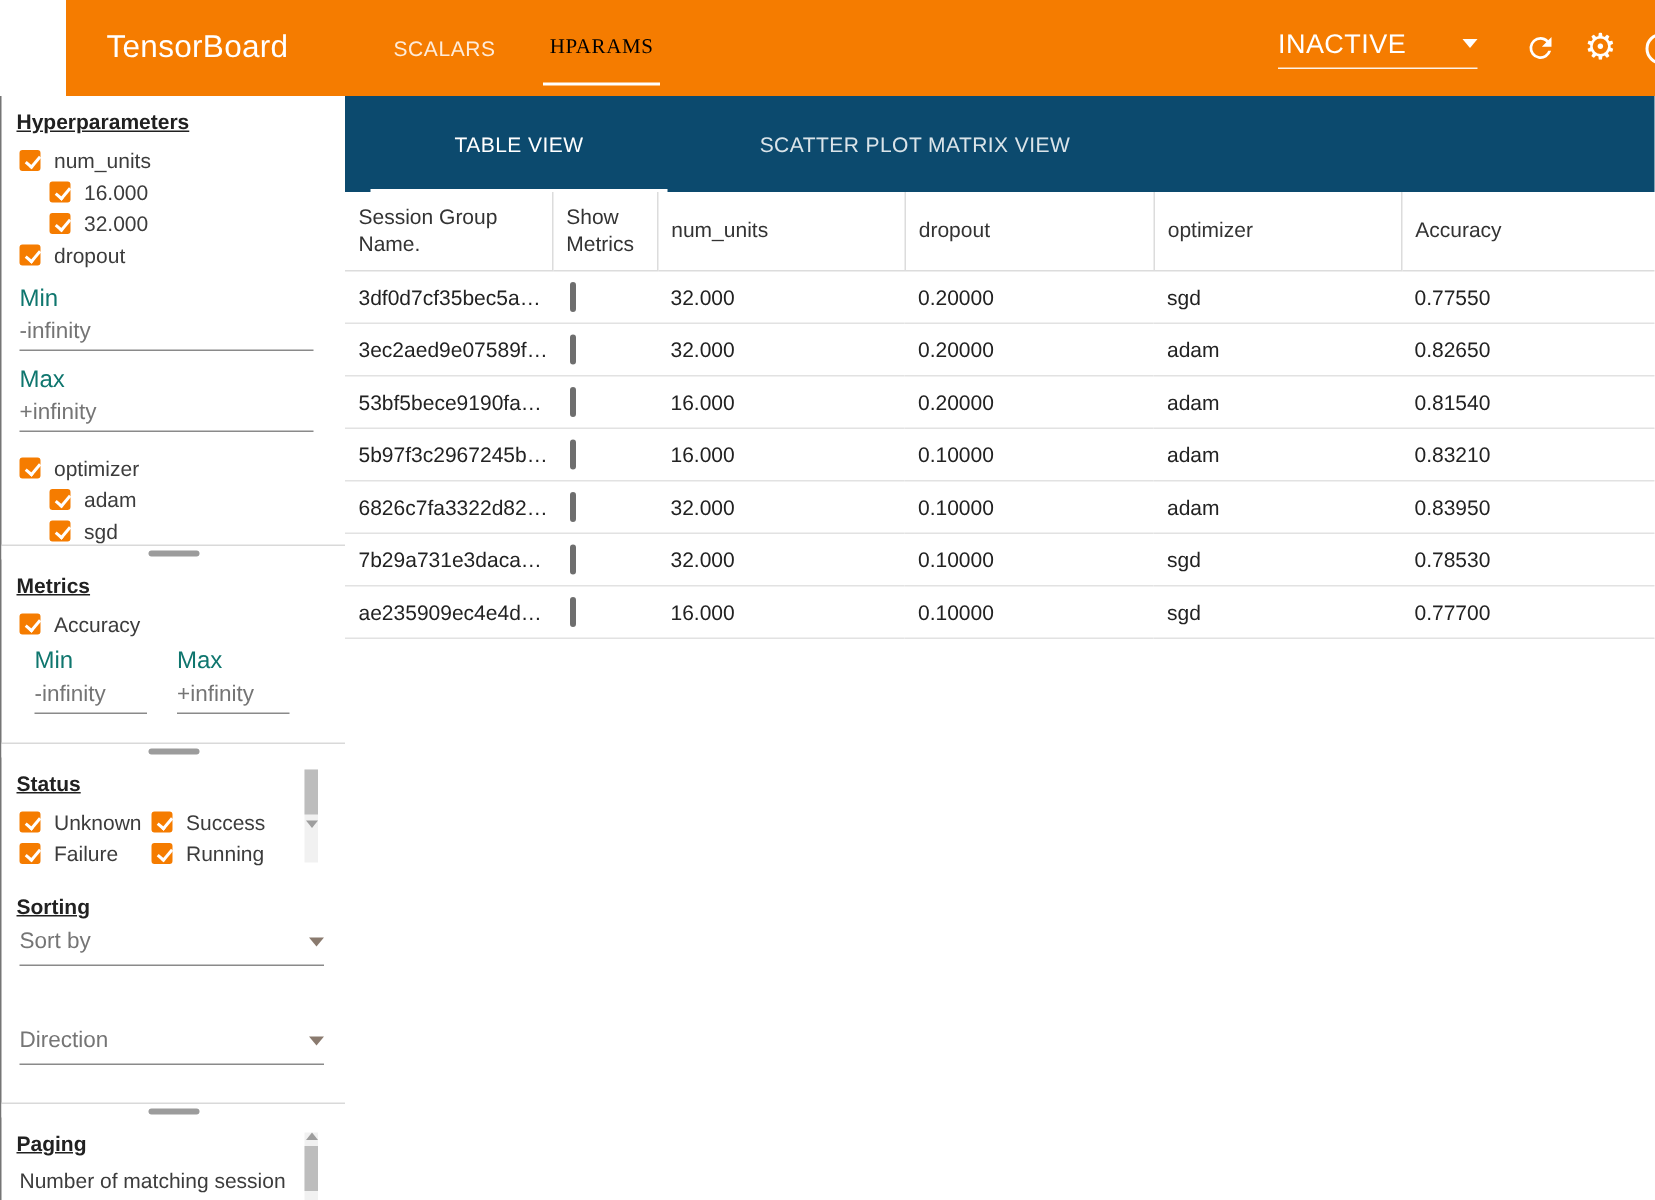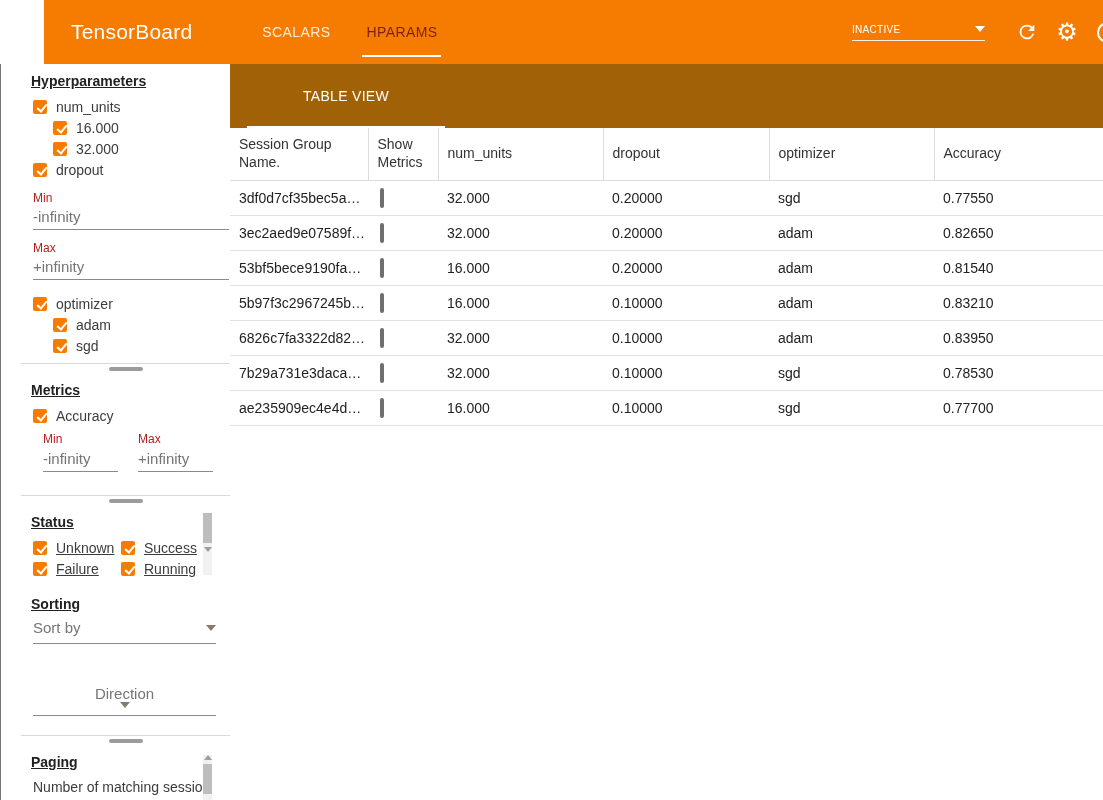--- a/index.html
+++ b/index.html
@@ -6,80 +6,80 @@
   html,body { width: 1103px; height: 800px; overflow: hidden; background: #fff;
     font-family: "Liberation Sans", "DejaVu Sans", sans-serif; }
 
   
   .app-header { position: absolute; top:0; left:0; width:1103px; height:64px;
     background:#f57c00; display:flex; align-items:center; color:#fff; z-index:5;margin-left:44px; }
   .app-title { font-size:21px; margin-left:27px; font-weight:400; letter-spacing:.2px; }
   .nav-tabs { display:flex; height:64px; margin-left:52px; }
   .nav-tab { position:relative; display:flex; align-items:center; padding:0 18px;
     font-size:14px; letter-spacing:.4px; color:rgba(255,255,255,.85); cursor:pointer; text-transform:uppercase; }
-  .nav-tab.active { color:#7f1d1d; }
+  .nav-tab.active { color:#000000;font-family:Liberation Serif, serif; }
   .nav-tab.active::after { content:''; position:absolute; left:14px; right:14px; bottom:7px;
     height:2px; background:#fff; }
   .header-right { margin-left:auto; display:flex; align-items:center; margin-right:20px; }
   .run-selector { width:133px; display:flex; align-items:center; justify-content:space-between;
     border-bottom:1px solid rgba(255,255,255,.9); padding-bottom:5px; cursor:pointer; margin-right:22px; }
-  .run-selector span.val { font-size:10px; letter-spacing:.3px; }
+  .run-selector span.val { font-size:18px; letter-spacing:.3px; }
   .tri-down-white { width:0; height:0; border-left:5px solid transparent;
     border-right:5px solid transparent; border-top:6px solid #fff; }
   .icon-btn { width:40px; height:40px; display:flex; align-items:center; justify-content:center;
     cursor:pointer; color:#fff; }
   .gear-glyph { font-size:24px; line-height:1; }
   .help-circle { width:21px; height:21px; border:2px solid #fff; border-radius:50%;
     display:flex; align-items:center; justify-content:center; font-size:13px; font-weight:bold; }
 
   
   .sidebar { position:absolute; top:64px; left:0; width:230px; height:736px; background:#fff;
-    border-left:1px solid #757575;padding-left:20px; }
+    border-left:1px solid #757575; }
   .side-section { position:relative; border-bottom:1px solid #d9d9d9; overflow:hidden; padding-bottom:6px; }
   .side-heading { font-size:14px; font-weight:bold; text-decoration:underline; color:#212121;
     margin:9px 0 7px 10px; }
   .cb-row { display:flex; align-items:center; gap:9px; padding:2.5px 0 2.5px 12px;
     font-size:14px; color:#3c3c3c; }
   .cb-row.indent { padding-left:32px; }
   .checkbox { width:14px; height:14px; border:2px solid #f57c00; background:#f57c00;
     border-radius:2px; position:relative; flex:none; cursor:pointer; }
   .checkbox::after { content:''; position:absolute; left:3.5px; top:0px; width:4px; height:8px;
     border:solid #fff; border-width:0 2px 2px 0; transform:rotate(40deg); }
   .checkbox.unchecked { background:transparent; border-color:#6e6e6e; }
   .checkbox.unchecked::after { display:none; }
-  .tiny-label { font-size:12px; color:#b91c1c; margin:11px 0 1px 12px; }
+  .tiny-label { font-size:16px; color:#0f766e; margin:11px 0 1px 12px; }
   .text-input { display:block; border:none; outline:none; background:transparent;
     border-bottom:1px solid #8a8a8a; font-size:15px; color:#757575; width:196px;
     margin-left:12px; padding:2px 0 4px 0; font-family:inherit; }
   .minmax-pair { display:flex; gap:20px; margin-left:22px; margin-top:6px; }
   .minmax-pair .tiny-label { margin:0 0 2px 0; }
   .minmax-pair .text-input { width:75px; margin-left:0; }
   .handle-row { height:9px; display:flex; align-items:center; justify-content:center; background:#fff; }
   .handle-bar { width:34px; height:4px; background:#9c9c9c; border-radius:2px; cursor:row-resize; }
   .status-grid { display:grid; grid-template-columns:88px 100px; margin-top:2px; }
-  .status-grid .cb-row { padding-left:12px;text-decoration:underline; }
+  .status-grid .cb-row { padding-left:12px; }
   .mini-scroll { position:absolute; right:18px; width:9px; background:#f1f1f1; }
   .mini-scroll .mini-thumb { width:9px; height:30px; background:#bdbdbd; }
   .tri-down-gray { width:0; height:0; border-left:4px solid transparent; border-right:4px solid transparent;
     border-top:5px solid #9e9e9e; margin:4px auto 0 auto; }
   .tri-up-gray { width:0; height:0; border-left:4px solid transparent; border-right:4px solid transparent;
     border-bottom:5px solid #9e9e9e; margin:0 auto 4px auto; }
   .sorting-heading { margin-top:17px; }
   .dropdown { display:flex; align-items:center; justify-content:space-between;
     border-bottom:1px solid #8a8a8a; margin:0 14px 0 12px; padding-bottom:7px; cursor:pointer; }
   .dropdown .dd-label { font-size:15px; color:#757575; }
   .dd-arrow { width:0; height:0; border-left:5px solid transparent; border-right:5px solid transparent;
     border-top:6px solid #8a7a6e; }
   .dropdown.sortby { }
-  .dropdown.direction { margin-top:41px;flex-direction:column; }
+  .dropdown.direction { margin-top:41px; }
   .paging-text { font-size:14px; color:#3c3c3c; margin:8px 0 0 12px; width:182px; line-height:1.35; }
 
   
   .main { position:absolute; top:64px; left:230px; width:873px; height:736px; background:#fff; }
-  .view-tabs { height:64px; background:#a16207; display:flex; }
+  .view-tabs { height:64px; background:#0c4a6e; display:flex; }
   .view-tab { position:relative; display:flex; align-items:center; justify-content:center;
     color:rgba(255,255,255,.85); font-size:14px; letter-spacing:.3px; cursor:pointer; text-transform:uppercase; }
   .view-tab:nth-child(1){ width:232px; } .view-tab:nth-child(2){ width:296px; } .view-tab:nth-child(3){ width:345px; }
   .view-tab.active { color:#fff; }
   .view-tab.active::after { content:''; position:absolute; left:17px; right:17px; bottom:0;
     height:2px; background:#fff; }
 
   table.hparams-table { width:873px; border-collapse:collapse; table-layout:fixed; }
   .hparams-table th { height:52px; padding:6px 9px; text-align:left; vertical-align:middle;
     font-size:14px; font-weight:400; color:#333; border-bottom:1px solid #dcdcdc;
@@ -223,20 +223,21 @@
     <div class="mini-scroll" style="top:10px; height:54px;">
       <div class="tri-up-gray"></div>
       <div class="mini-thumb"></div>
     </div>
   </section>
 </aside>
 
 <main class="main">
   <div class="view-tabs">
     <div class="view-tab active">TABLE VIEW</div>
+    <div class="view-tab">SCATTER PLOT MATRIX VIEW</div>
   </div>
 
   <table class="hparams-table">
     <colgroup>
       <col style="width:138px">
         <col style="width:70px">
         <col style="width:165px">
       <col style="width:166px">
         <col style="width:165px">
         <col style="width:169px">

